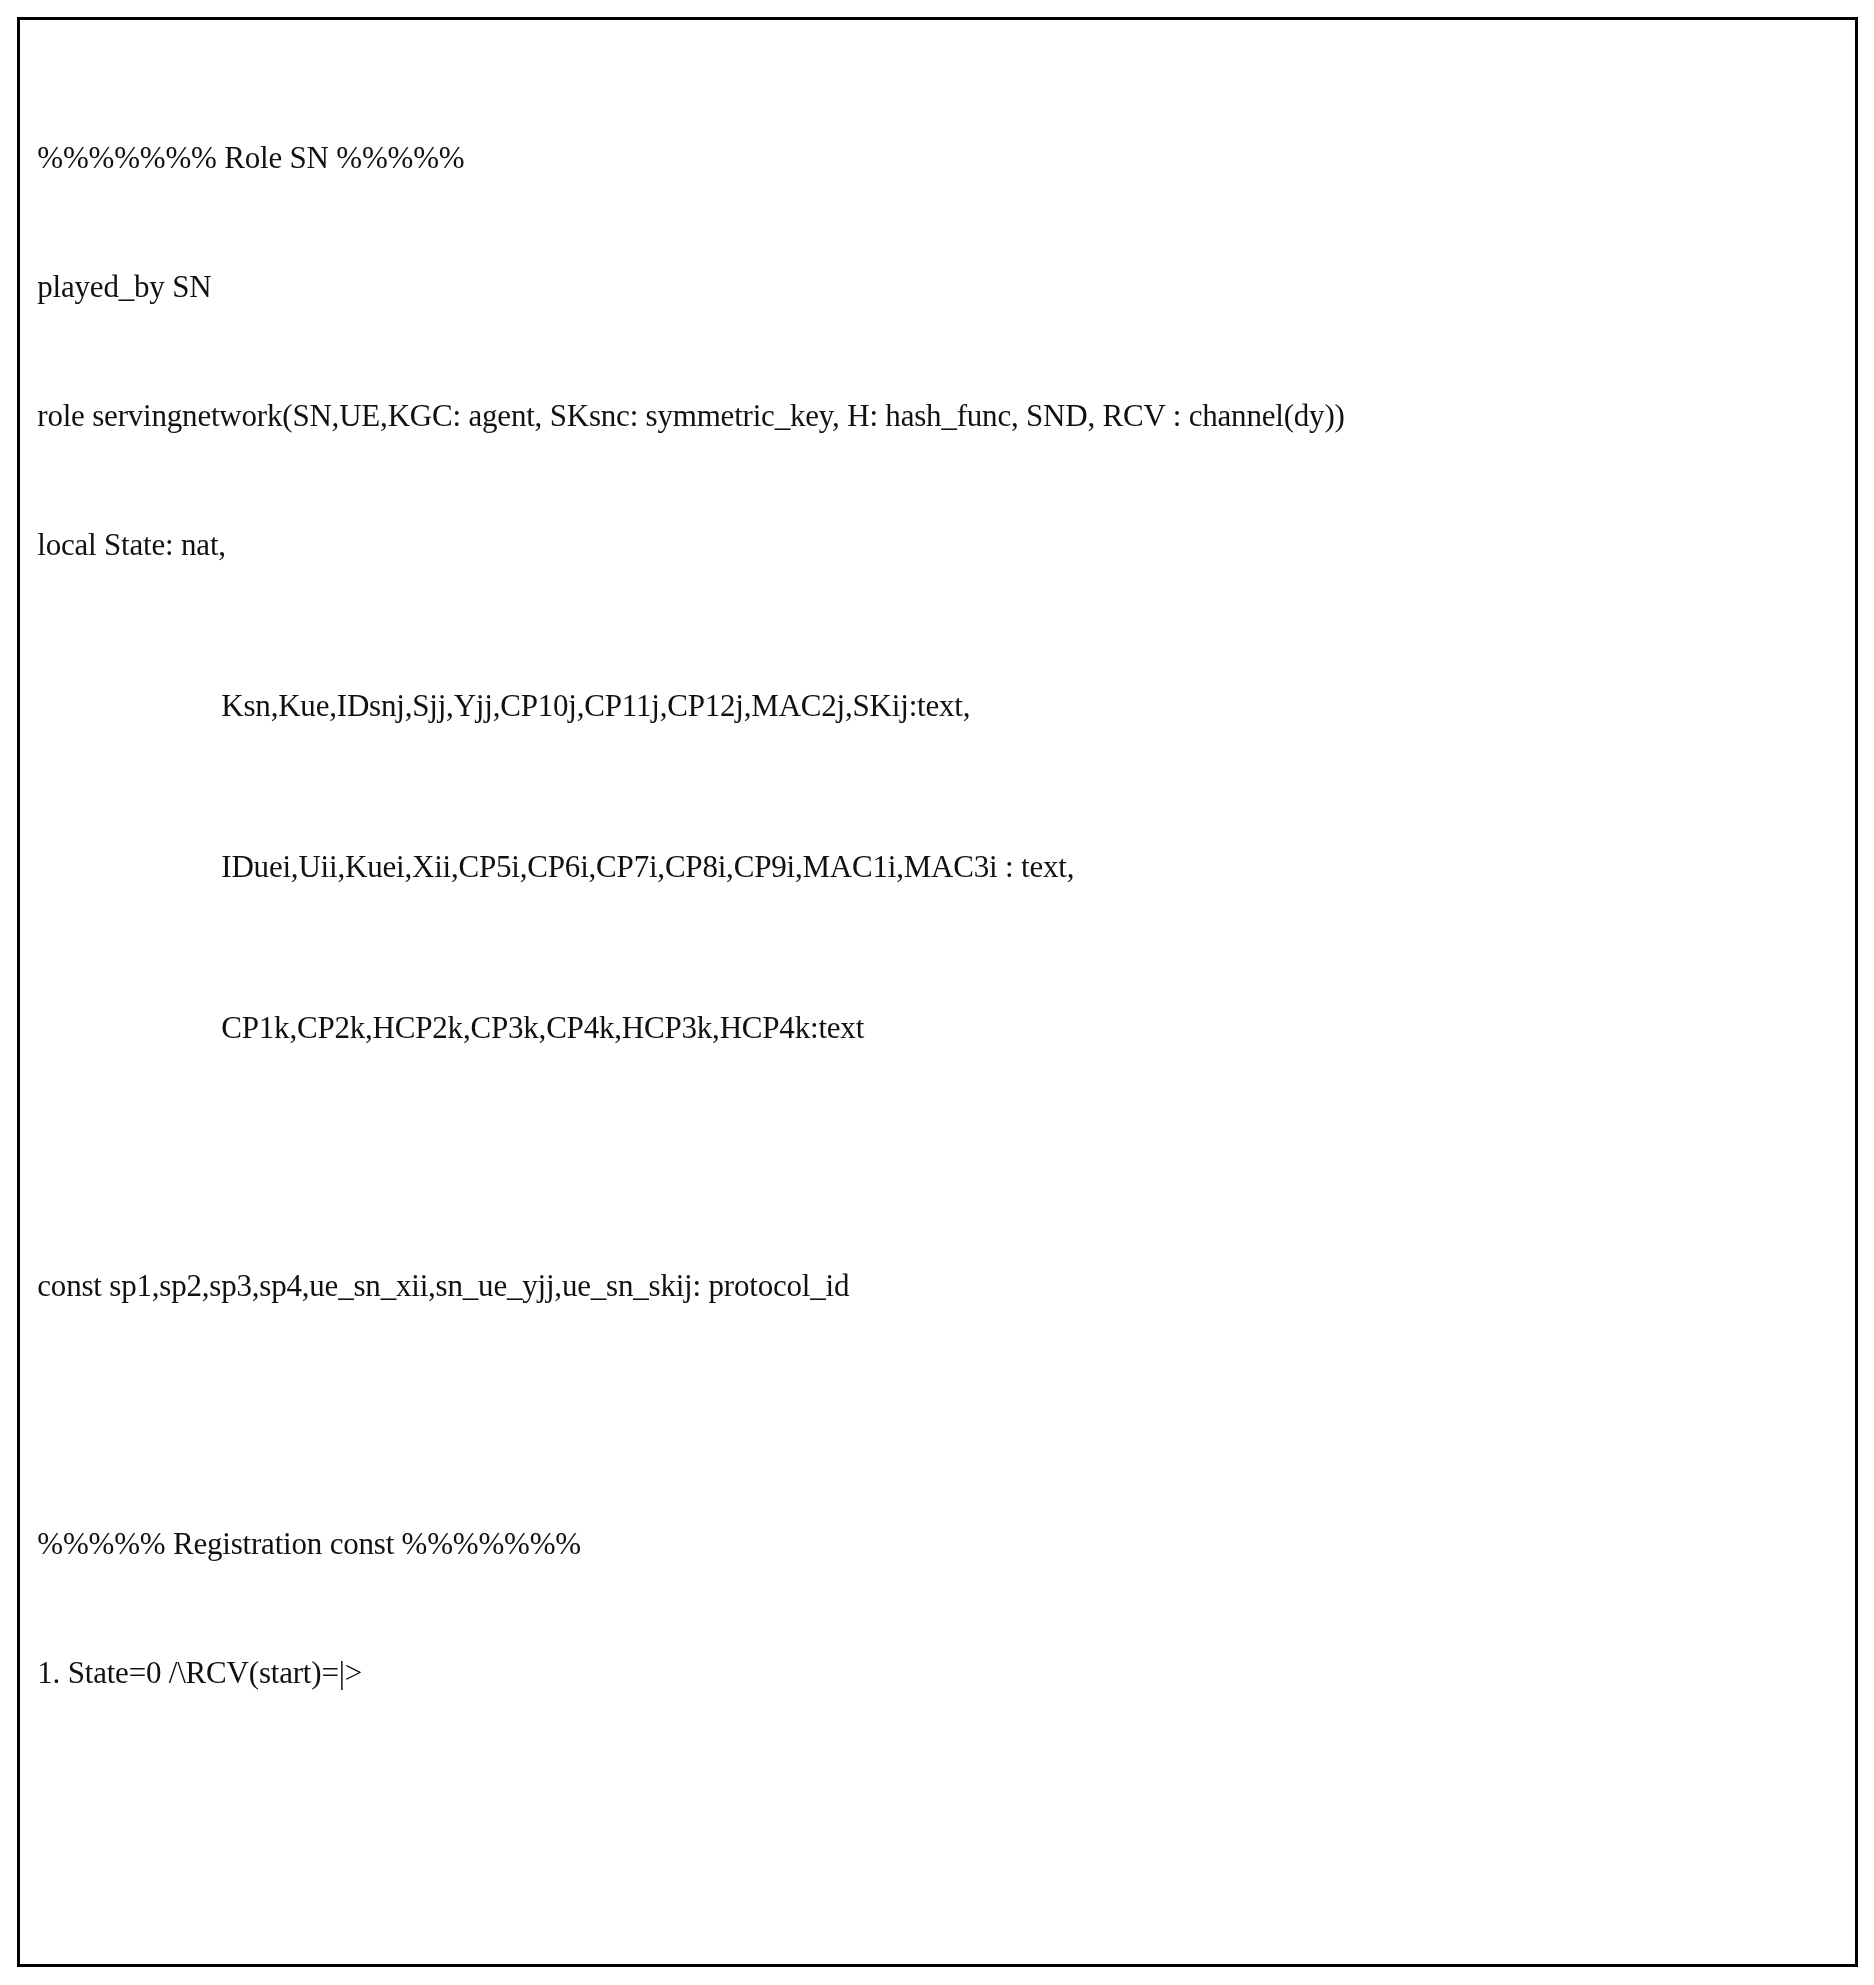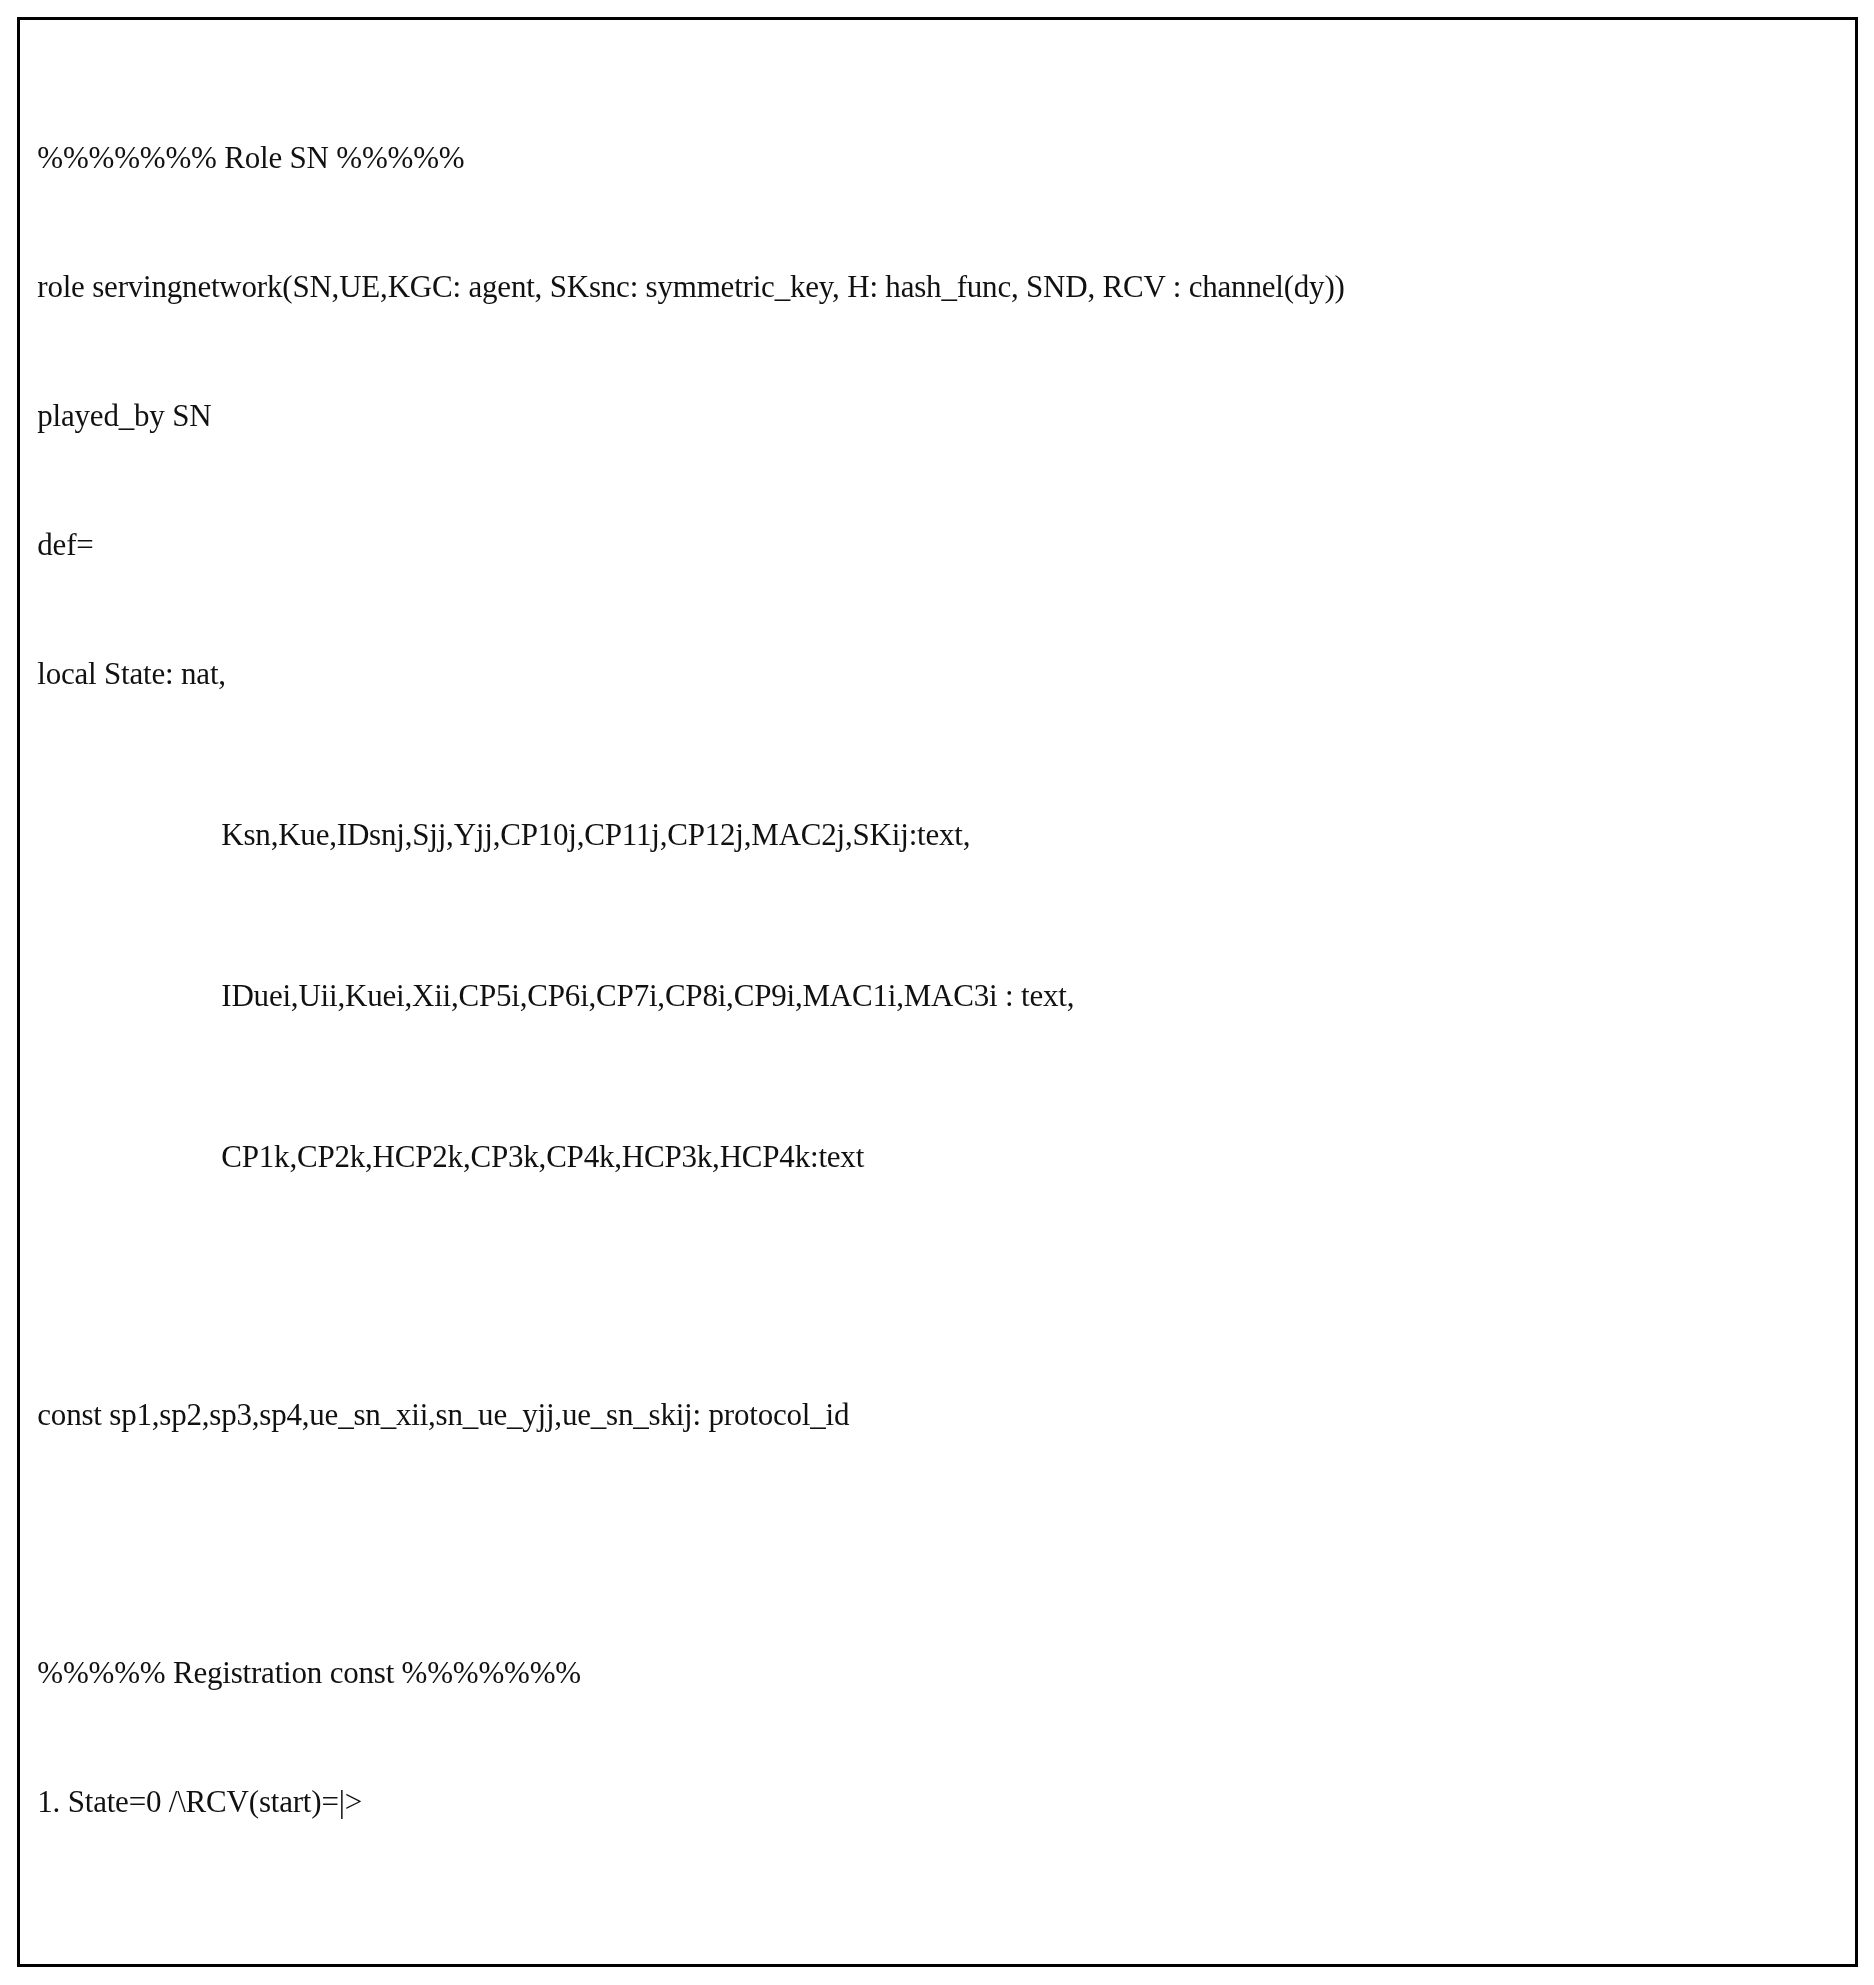--- a/index.html
+++ b/index.html
@@ -47,23 +47,22 @@
     .line.blank {
       height: 43px;
     }
   </style>
 </head>
 <body>
 
 <div class="frame">
   <div class="code">
     <span class="line">%%%%%%% Role SN %%%%%</span>
+    <span class="line">played_by SN</span>
     <span class="line">role servingnetwork(SN,UE,KGC: agent, SKsnc: symmetric_key, H: hash_func, SND, RCV : channel(dy))</span>
-    <span class="line">played_by SN</span>
-    <span class="line">def=</span>
     <span class="line">local State: nat,</span>
     <span class="line indent">Ksn,Kue,IDsnj,Sjj,Yjj,CP10j,CP11j,CP12j,MAC2j,SKij:text,</span>
     <span class="line indent">IDuei,Uii,Kuei,Xii,CP5i,CP6i,CP7i,CP8i,CP9i,MAC1i,MAC3i : text,</span>
     <span class="line indent">CP1k,CP2k,HCP2k,CP3k,CP4k,HCP3k,HCP4k:text</span>
     <span class="line blank"></span>
     <span class="line">const sp1,sp2,sp3,sp4,ue_sn_xii,sn_ue_yjj,ue_sn_skij: protocol_id</span>
     <span class="line blank"></span>
     <span class="line">%%%%% Registration const %%%%%%%</span>
     <span class="line">1. State=0 /\RCV(start)=|&gt;</span>
     

